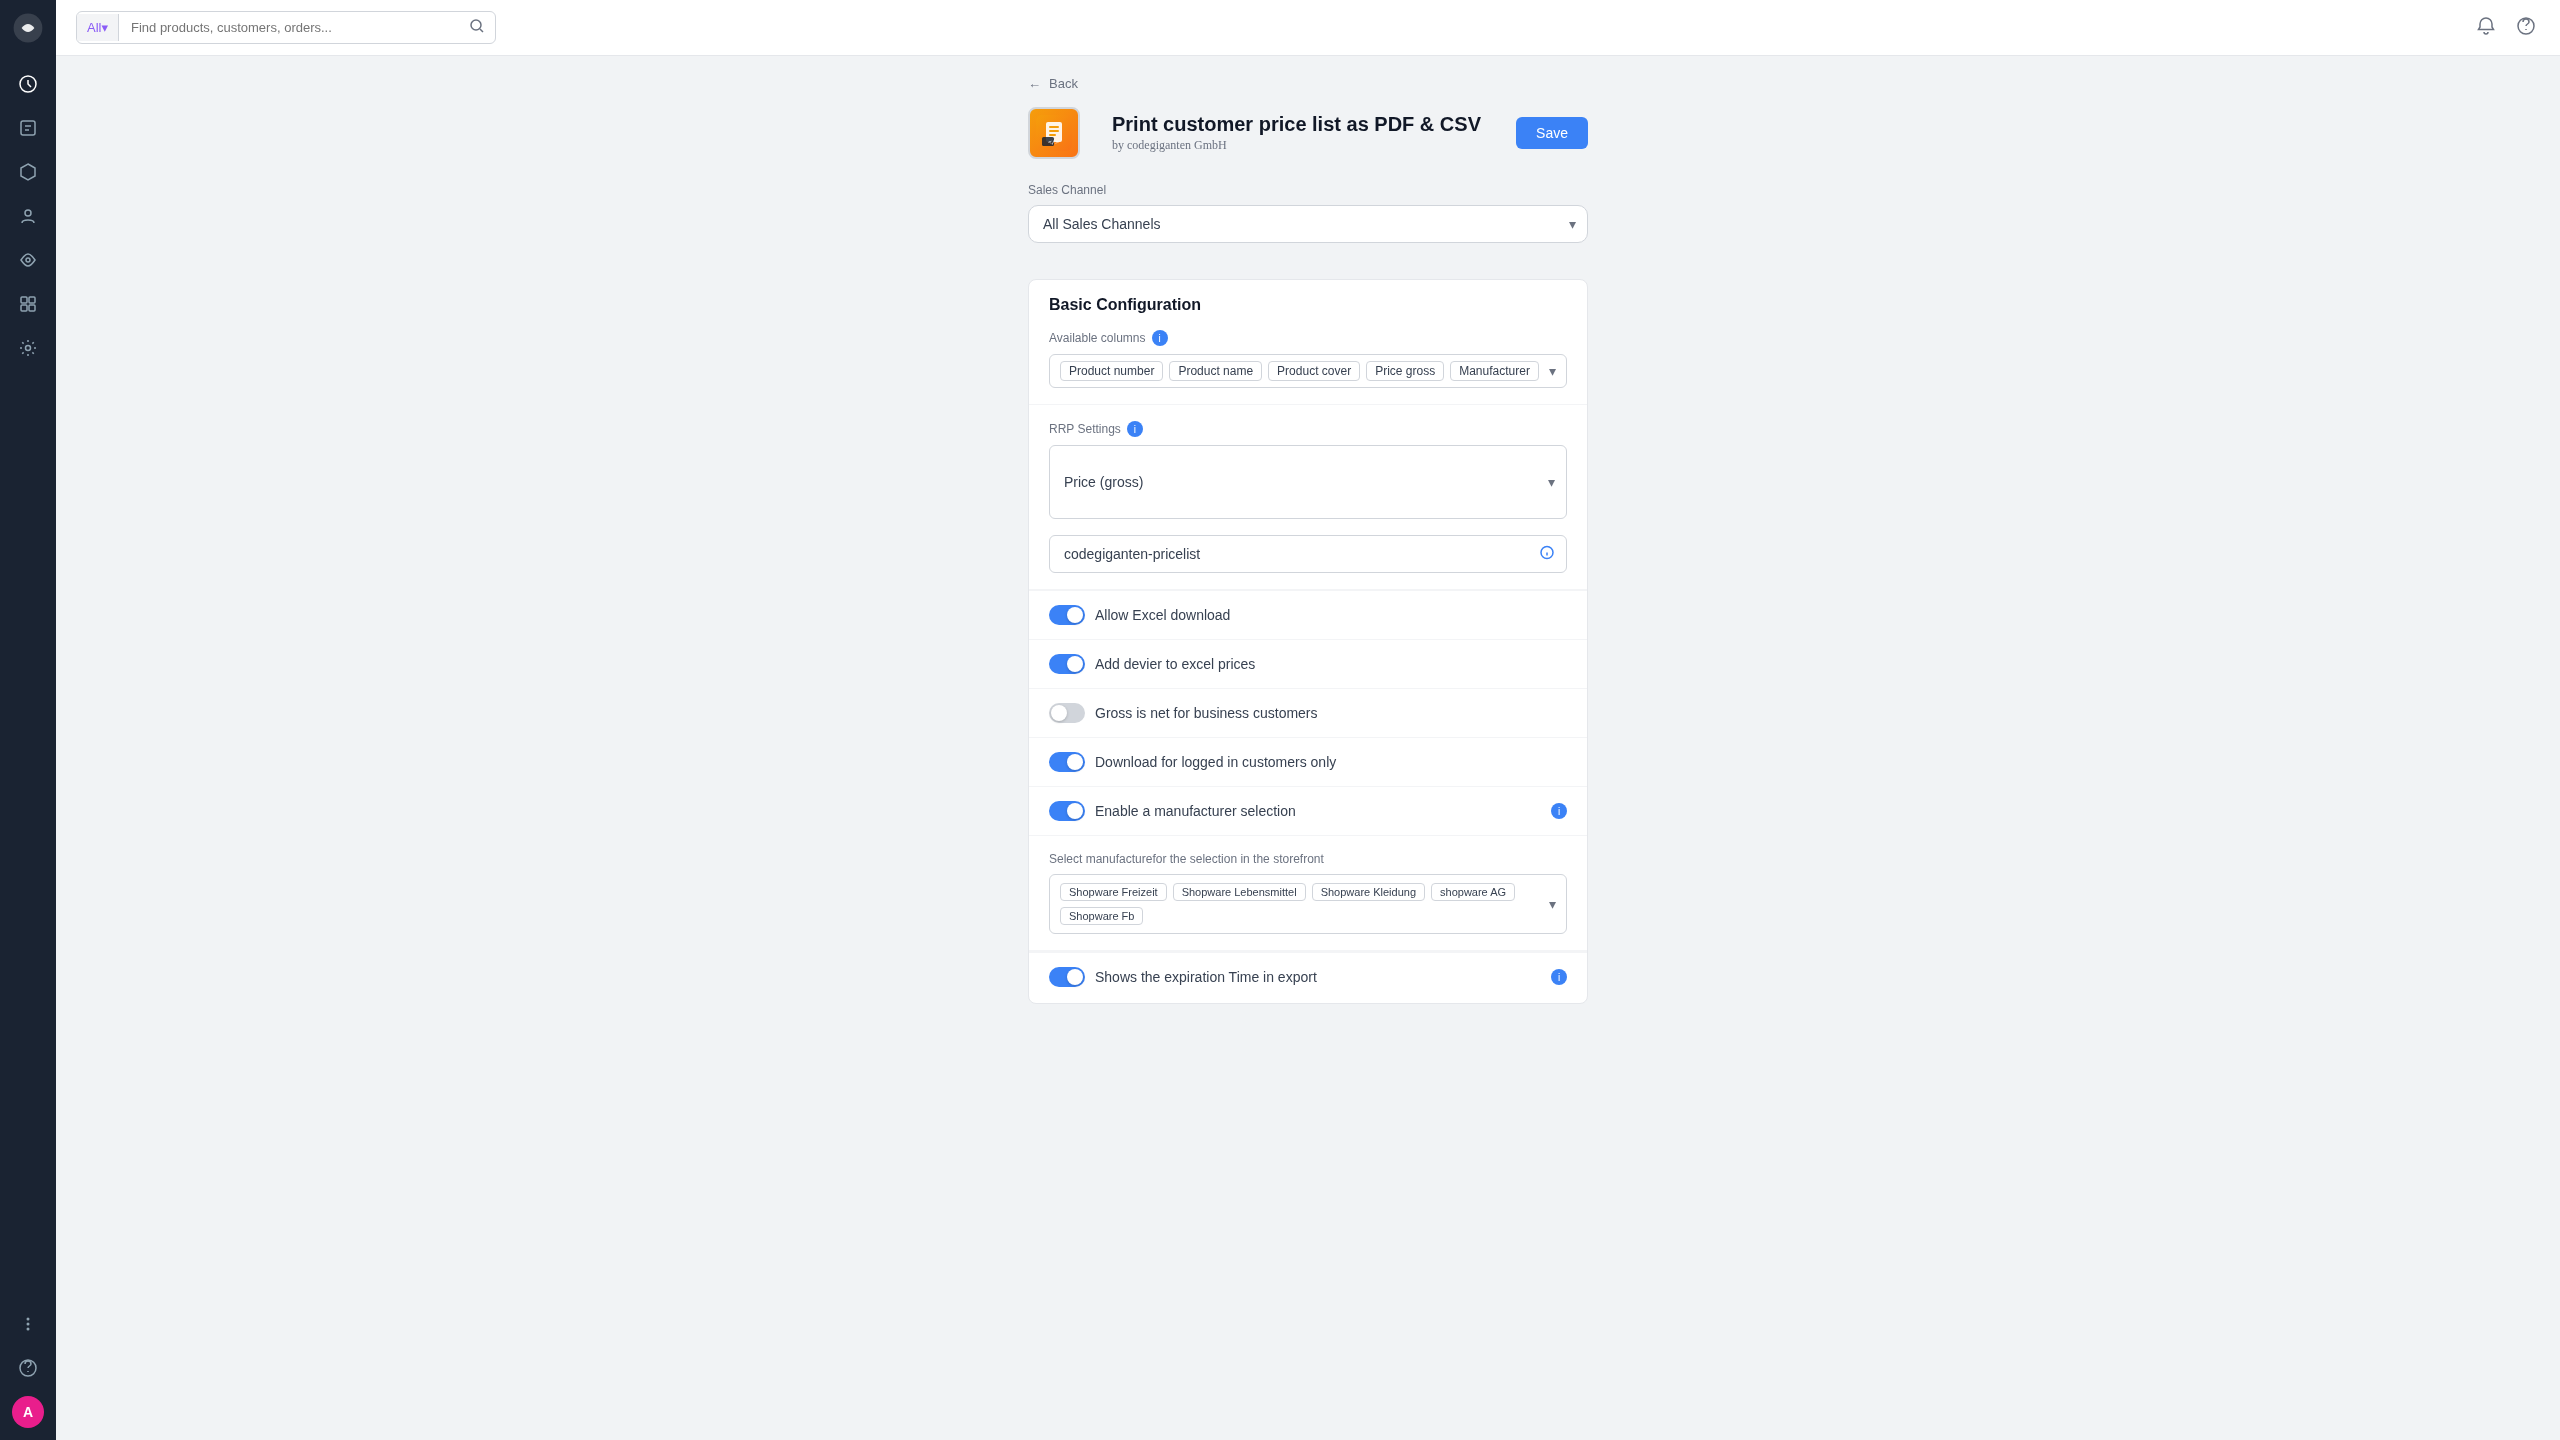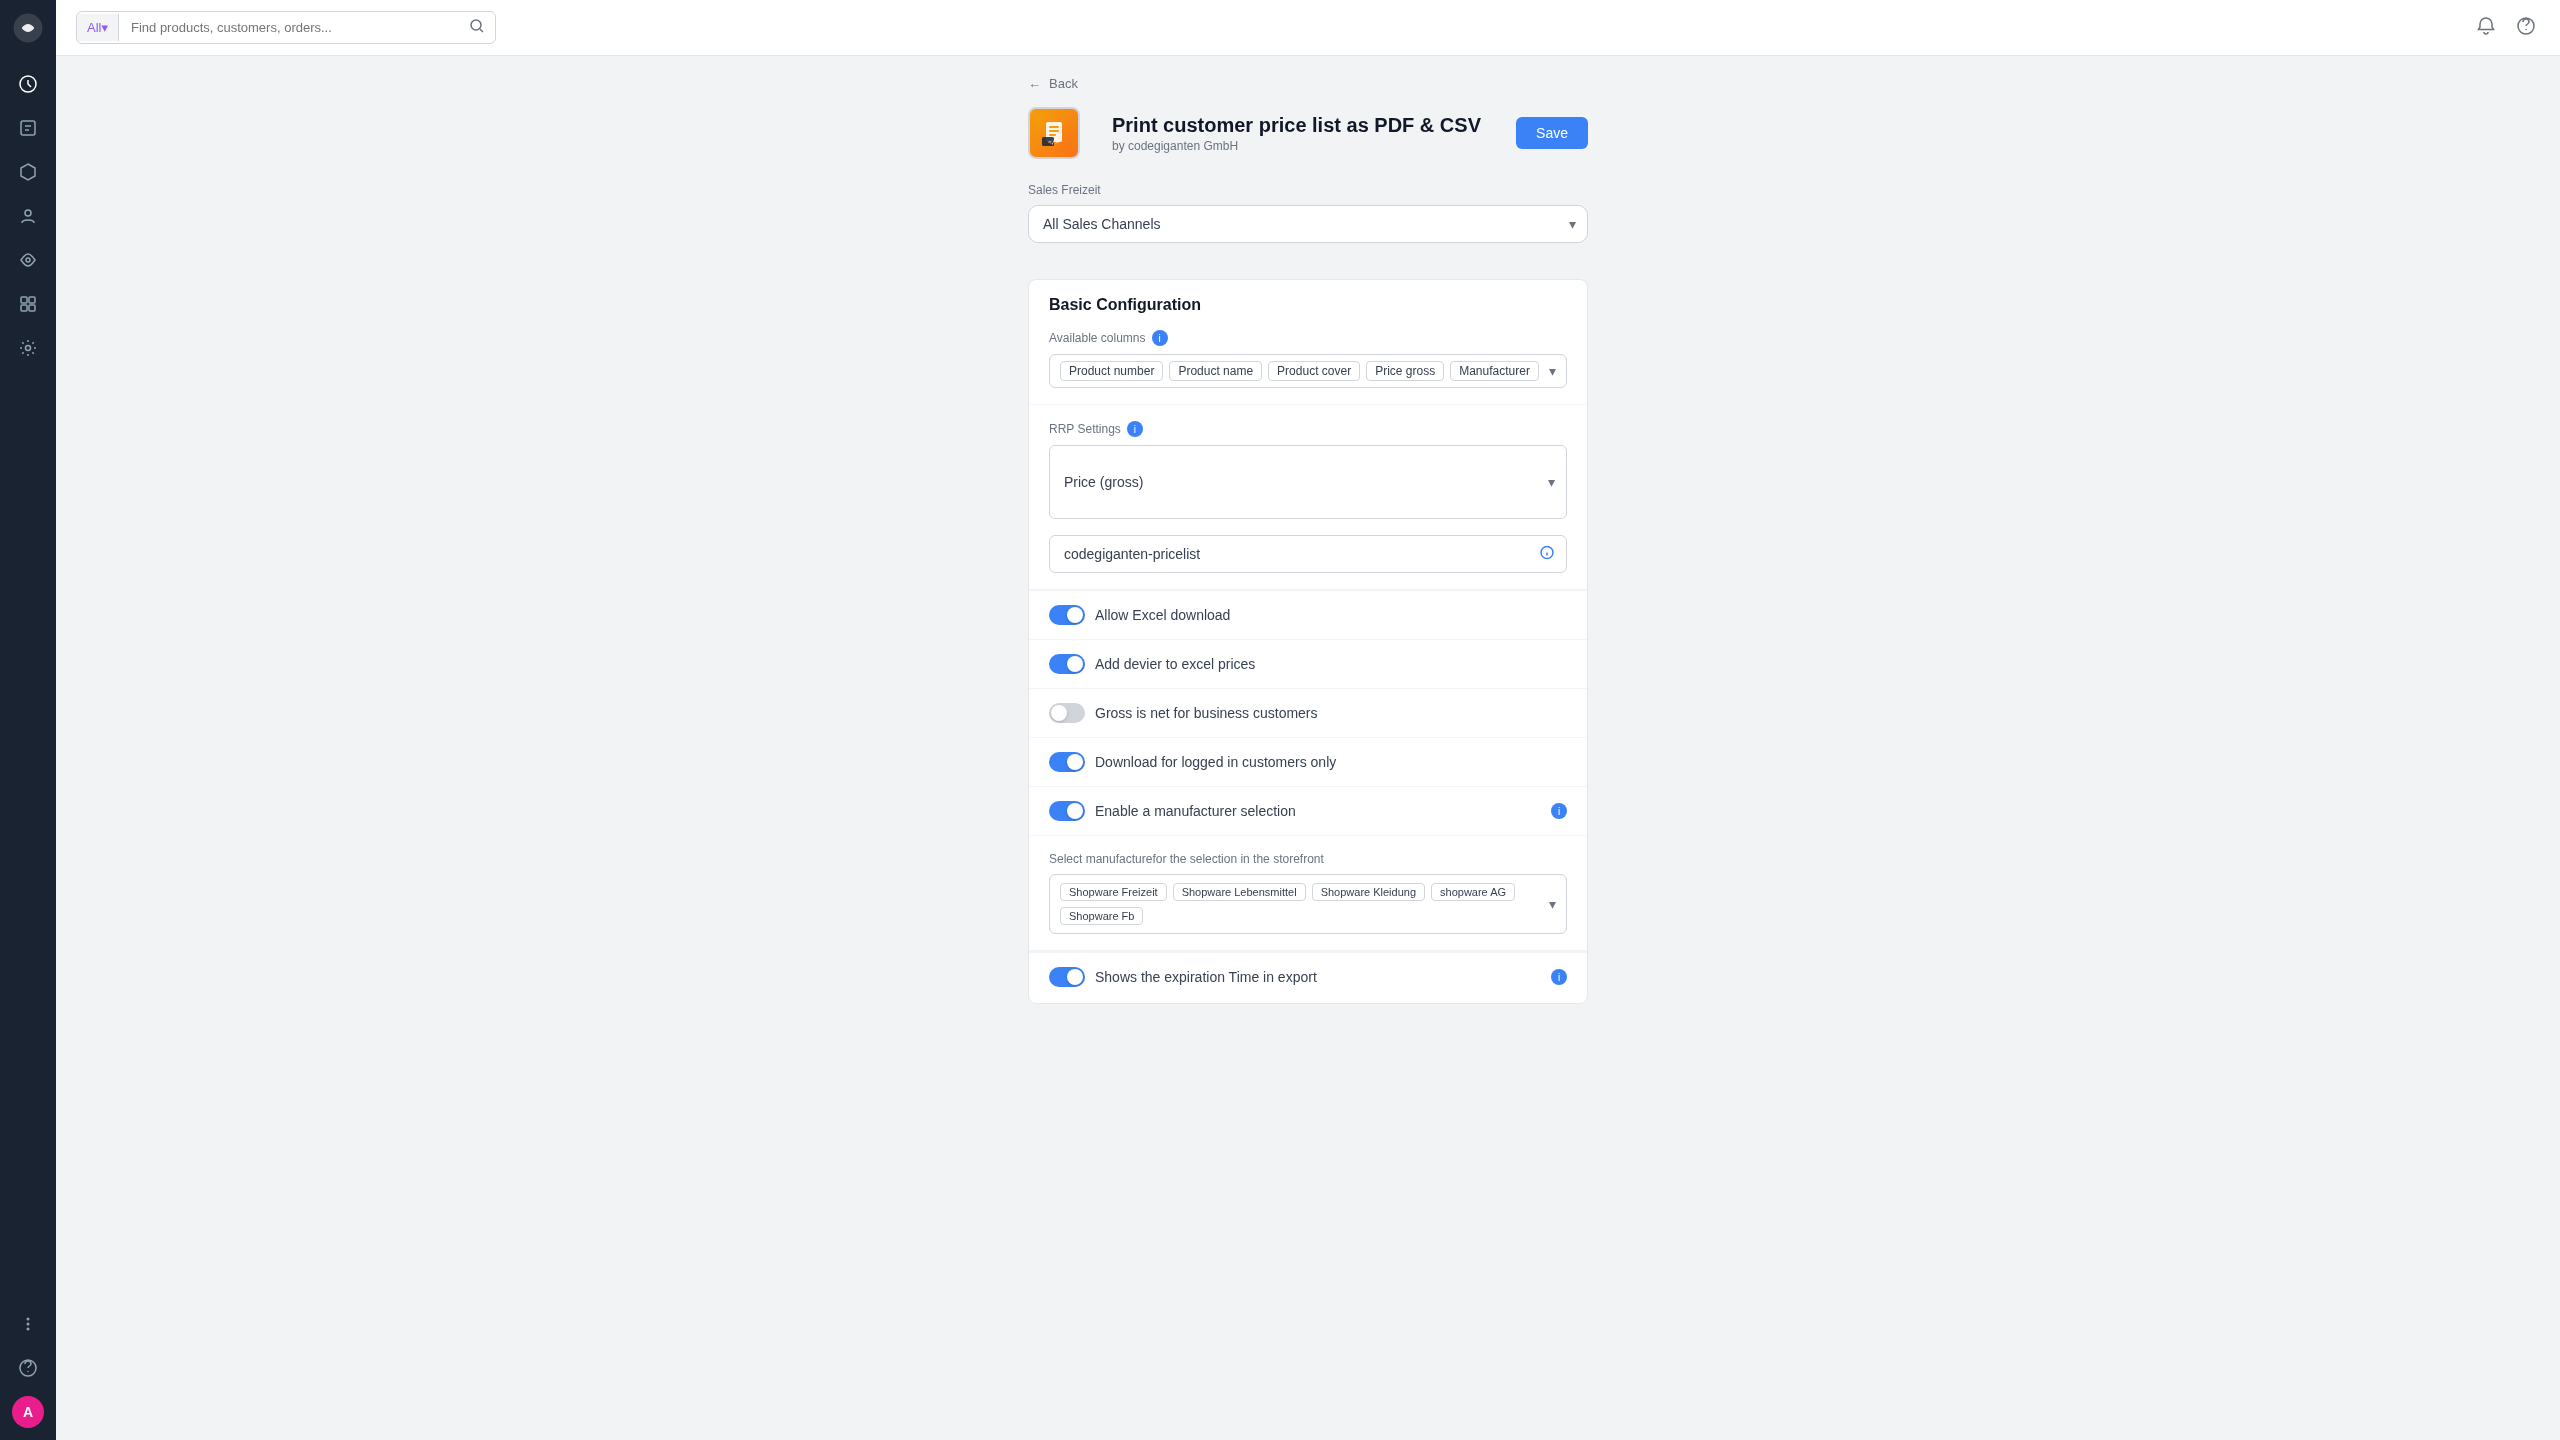--- a/index.html
+++ b/index.html
@@ -32,21 +32,21 @@
     
     .content { flex: 1; overflow-y: auto; padding: 0 0 40px 0; }
     .content-inner { max-width: 560px; margin: 0 auto; padding: 20px 0; }
 
     .back-link { color: #6b7280; font-size: 13px; display: flex; align-items: center; gap: 4px; cursor: pointer; margin-bottom: 16px; text-decoration: none; }
 
     .app-header { display: flex; align-items: center; gap: 32px; margin-bottom: 24px; }
     .app-icon { width: 52px; height: 52px; border-radius: 8px; background: linear-gradient(135deg, #f59e0b, #f97316); display: flex; align-items: center; justify-content: center; color: white; font-size: 22px; border: 2px solid #d1d5db; overflow: hidden; position: relative; }
     .app-title-section { flex: 1; }
     .app-title { font-size: 20px; font-weight: 600; color: #111827; }
-    .app-subtitle { font-size: 12px; color: #6b7280; margin-top: 2px; }
+    .app-subtitle { font-size: 12px; color: #6b7280; margin-top: 2px; font-family: Liberation Serif, serif; }
     .save-btn { background: #3b82f6; color: white; border: none; padding: 8px 20px; border-radius: 6px; font-size: 14px; font-weight: 500; cursor: pointer; }
     .select-wrapper { position: relative; margin-bottom: 20px; }
     .select-wrapper select { width: 100%; border: 1px solid #d1d5db; border-radius: 10px; padding: 10px 14px; font-size: 14px; color: #374151; background: white; appearance: none; cursor: pointer; outline: none; }
     .select-chevron { position: absolute; right: 12px; top: 50%; transform: translateY(-50%); color: #6b7280; pointer-events: none; }
 
     .card { background: white; border: 1px solid #e5e7eb; border-radius: 8px; margin-bottom: 20px; }
 
     .section-title { font-size: 16px; font-weight: 600; color: #111827; margin-bottom: 16px; padding: 16px 20px 0; }
 
     .field-label { font-size: 12px; color: #6b7280; font-weight: 500; margin-bottom: 8px; display: flex; align-items: center; gap: 6px; }
@@ -215,21 +215,21 @@
           </svg>
         </div>
         <div class="app-title-section">
           <div class="app-title">Print customer price list as PDF &amp; CSV</div>
           <div class="app-subtitle">by codegiganten GmbH</div>
         </div>
         <button class="save-btn">Save</button>
       </div>
 
       <div class="field-section" style="padding: 0 0 16px 0;">
-        <div class="field-label">Sales Freizeit</div>
+        <div class="field-label">Sales Channel</div>
         <div class="select-wrapper">
           <select><option>All Sales Channels</option></select>
           <span class="select-chevron">▾</span>
         </div>
       </div>
 
       <div class="card">
         <div class="section-title">Basic Configuration</div>
 
         <div class="field-section">

